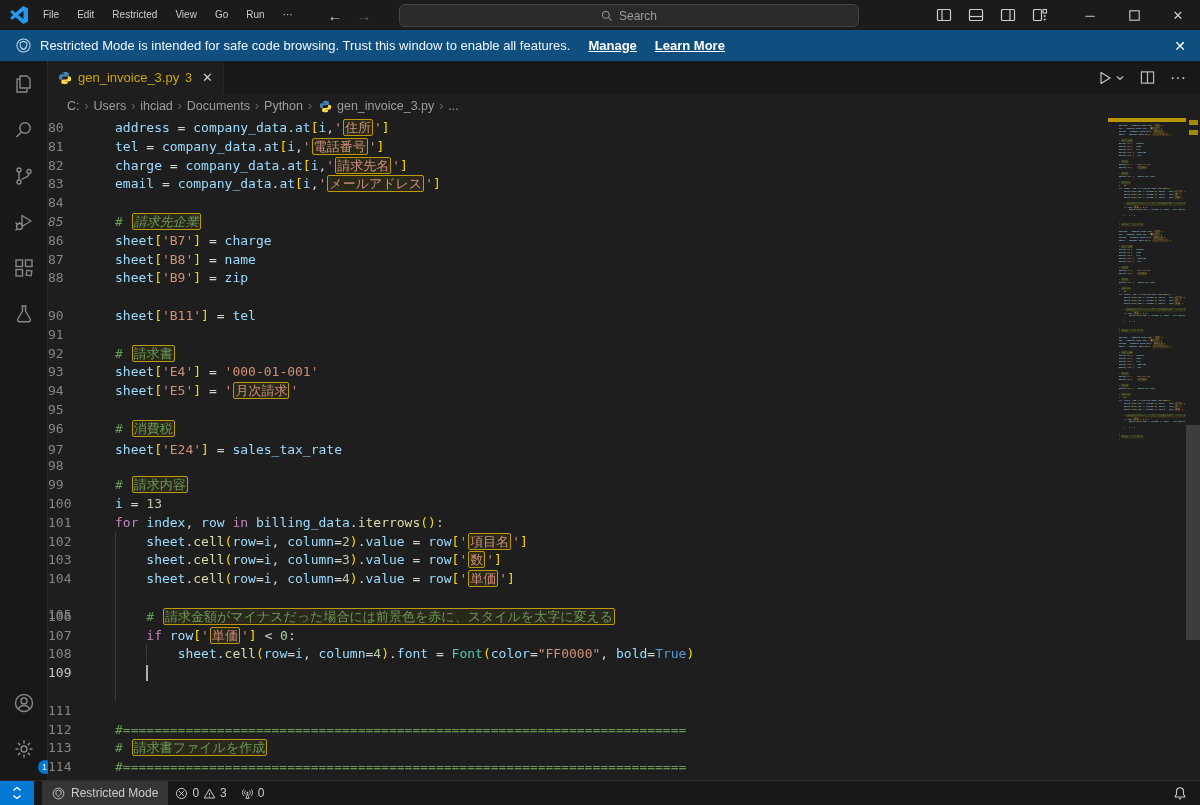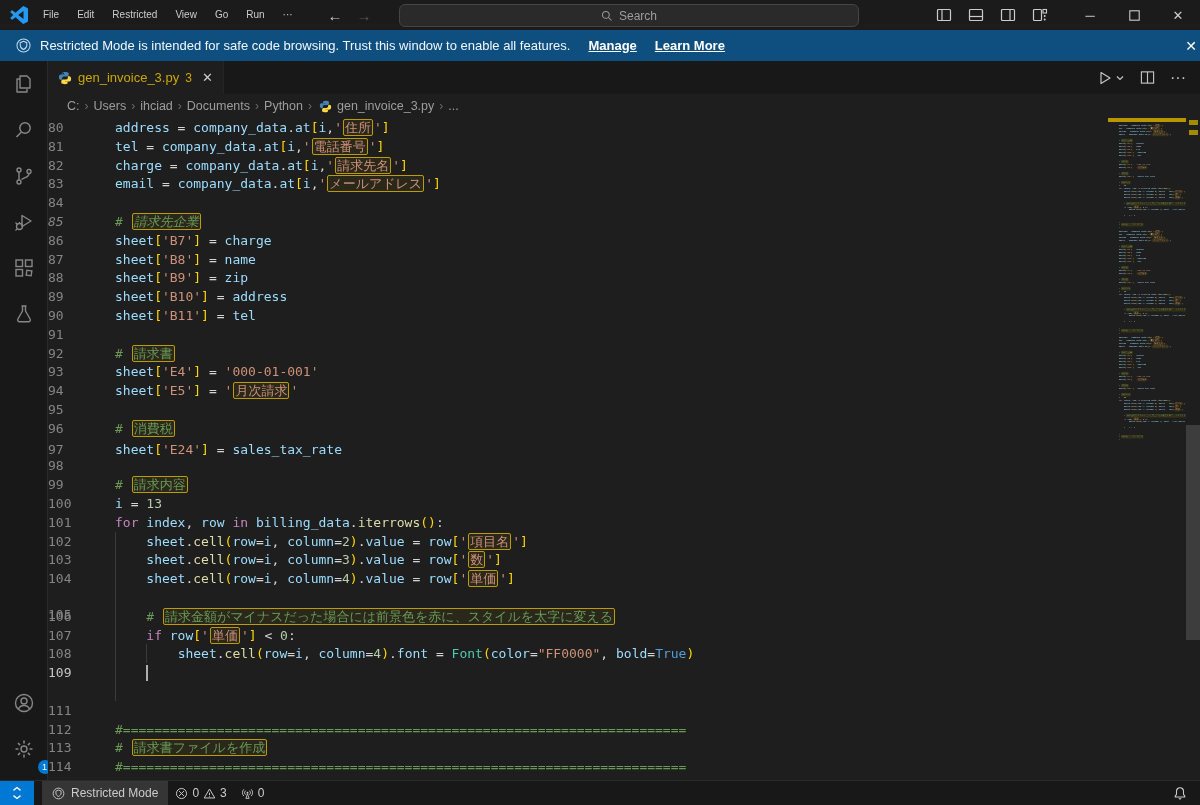--- a/index.html
+++ b/index.html
@@ -14,21 +14,21 @@
   .nav-arrows { display:flex; margin-left:26px; gap:14px; font-size:15px; }
   .nav-back { color:#CCCCCC; }
   .nav-fwd { color:#5A5A5A; }
   .searchbox { position:absolute; left:399px; top:4px; width:460px; height:23px; background:#2A2A2B; border:1px solid #454545; border-radius:6px; display:flex; align-items:center; justify-content:center; gap:6px; color:#9D9D9D; font-size:12px; }
   .tb-right { margin-left:auto; display:flex; align-items:center; }
   .layout-icons { display:flex; gap:4px; margin-right:14px; }
   .layout-icons .lic { width:28px; height:28px; display:flex; align-items:center; justify-content:center; }
   .win-btn { width:44px; height:30px; display:flex; align-items:center; justify-content:center; color:#CCCCCC; font-size:13px; }
 
   
-  .banner { height:31px; background:#0E4F80; display:flex; align-items:center; padding:0 3px 0 16px; font-size:13px; color:#F2F6FA; }
+  .banner { height:31px; background:#0E4F80; display:flex; align-items:center; padding:0 14px 0 16px; font-size:13px; color:#F2F6FA; }
   .banner .shield { margin-right:9px; display:flex; }
   .banner-link { margin-left:18px; text-decoration:underline; color:#FFFFFF; font-weight:bold; cursor:pointer; }
   .banner-close { margin-left:auto; font-size:14px; color:#FFFFFF; cursor:pointer; }
 
   
   .activitybar { position:absolute; left:0; top:61px; bottom:25px; width:48px; background:#181818; border-right:1px solid #2B2B2B; display:flex; flex-direction:column; align-items:center; }
   .act-icon { width:48px; height:46px; display:flex; align-items:center; justify-content:center; color:#868686; }
   .act-bottom { margin-top:auto; display:flex; flex-direction:column; align-items:center; }
   .gear-wrap { position:relative; margin-bottom:8px; }
   .gear-badge { position:absolute; right:-4px; bottom:-2px; width:14px; height:14px; border-radius:50%; background:#0078D4; color:#fff; font-size:9px; display:flex; align-items:center; justify-content:center; }
@@ -270,21 +270,20 @@
     <div id="code-lines">
         <div class="code-line" style="top: 0px;"><span class="gutter">80</span><span class="lc"><span class="tok-v">address</span><span class="tok-w"> = </span><span class="tok-v">company_data</span><span class="tok-w">.</span><span class="tok-v">at</span><span class="tok-g">[</span><span class="tok-v">i</span><span class="tok-w">,</span><span class="tok-s">'</span><span class="tok-s ubox">住所</span><span class="tok-s">'</span><span class="tok-g">]</span></span></div>
         <div class="code-line" style="top: 18.8px;"><span class="gutter">81</span><span class="lc"><span class="tok-v">tel</span><span class="tok-w"> = </span><span class="tok-v">company_data</span><span class="tok-w">.</span><span class="tok-v">at</span><span class="tok-g">[</span><span class="tok-v">i</span><span class="tok-w">,</span><span class="tok-s">'</span><span class="tok-s ubox">電話番号</span><span class="tok-s">'</span><span class="tok-g">]</span></span></div>
         <div class="code-line" style="top: 37.6px;"><span class="gutter">82</span><span class="lc"><span class="tok-v">charge</span><span class="tok-w"> = </span><span class="tok-v">company_data</span><span class="tok-w">.</span><span class="tok-v">at</span><span class="tok-g">[</span><span class="tok-v">i</span><span class="tok-w">,</span><span class="tok-s">'</span><span class="tok-s ubox">請求先名</span><span class="tok-s">'</span><span class="tok-g">]</span></span></div>
         <div class="code-line" style="top: 56.4px;"><span class="gutter">83</span><span class="lc"><span class="tok-v">email</span><span class="tok-w"> = </span><span class="tok-v">company_data</span><span class="tok-w">.</span><span class="tok-v">at</span><span class="tok-g">[</span><span class="tok-v">i</span><span class="tok-w">,</span><span class="tok-s">'</span><span class="tok-s ubox">メールアドレス</span><span class="tok-s">'</span><span class="tok-g">]</span></span></div>
         <div class="code-line" style="top: 75.2px;"><span class="gutter">84</span><span class="lc"></span></div>
         <div class="code-line" style="top: 94px; font-style: italic;"><span class="gutter">85</span><span class="lc"><span class="tok-m"># </span><span class="tok-m ubox">請求先企業</span></span></div>
         <div class="code-line" style="top: 112.8px;"><span class="gutter">86</span><span class="lc"><span class="tok-v">sheet</span><span class="tok-g">[</span><span class="tok-s">'B7'</span><span class="tok-g">]</span><span class="tok-w"> = </span><span class="tok-v">charge</span></span></div>
         <div class="code-line" style="top: 131.6px;"><span class="gutter">87</span><span class="lc"><span class="tok-v">sheet</span><span class="tok-g">[</span><span class="tok-s">'B8'</span><span class="tok-g">]</span><span class="tok-w"> = </span><span class="tok-v">name</span></span></div>
         <div class="code-line" style="top: 150.4px;"><span class="gutter">88</span><span class="lc"><span class="tok-v">sheet</span><span class="tok-g">[</span><span class="tok-s">'B9'</span><span class="tok-g">]</span><span class="tok-w"> = </span><span class="tok-v">zip</span></span></div>
-        <div class="code-line" style="top: 169.2px;"><span class="gutter">89</span><span class="lc"><span class="tok-v">sheet</span><span class="tok-g">[</span><span class="tok-s">'B10'</span><span class="tok-g">]</span><span class="tok-w"> = </span><span class="tok-v">address</span></span></div>
         <div class="code-line" style="top: 188px;"><span class="gutter">90</span><span class="lc"><span class="tok-v">sheet</span><span class="tok-g">[</span><span class="tok-s">'B11'</span><span class="tok-g">]</span><span class="tok-w"> = </span><span class="tok-v">tel</span></span></div>
         <div class="code-line" style="top: 206.8px;"><span class="gutter">91</span><span class="lc"></span></div>
         <div class="code-line" style="top: 225.6px;"><span class="gutter">92</span><span class="lc"><span class="tok-m"># </span><span class="tok-m ubox">請求書</span></span></div>
         <div class="code-line" style="top: 244.4px;"><span class="gutter">93</span><span class="lc"><span class="tok-v">sheet</span><span class="tok-g">[</span><span class="tok-s">'E4'</span><span class="tok-g">]</span><span class="tok-w"> = </span><span class="tok-s">'000-01-001'</span></span></div>
         <div class="code-line" style="top: 263.2px;"><span class="gutter">94</span><span class="lc"><span class="tok-v">sheet</span><span class="tok-g">[</span><span class="tok-s">'E5'</span><span class="tok-g">]</span><span class="tok-w"> = </span><span class="tok-s">'</span><span class="tok-s ubox">月次請求</span><span class="tok-s">'</span></span></div>
         <div class="code-line" style="top: 282px;"><span class="gutter">95</span><span class="lc"></span></div>
         <div class="code-line" style="top: 300.8px;"><span class="gutter">96</span><span class="lc"><span class="tok-m"># </span><span class="tok-m ubox">消費税</span></span></div>
         <div class="code-line" style="top: 322px;"><span class="gutter">97</span><span class="lc"><span class="tok-v">sheet</span><span class="tok-g">[</span><span class="tok-s">'E24'</span><span class="tok-g">]</span><span class="tok-w"> = </span><span class="tok-v">sales_tax_rate</span></span></div>
         <div class="code-line" style="top: 338.4px;"><span class="gutter">98</span><span class="lc"></span></div>
         <div class="code-line" style="top: 357.2px;"><span class="gutter">99</span><span class="lc"><span class="tok-m"># </span><span class="tok-m ubox">請求内容</span></span></div>

